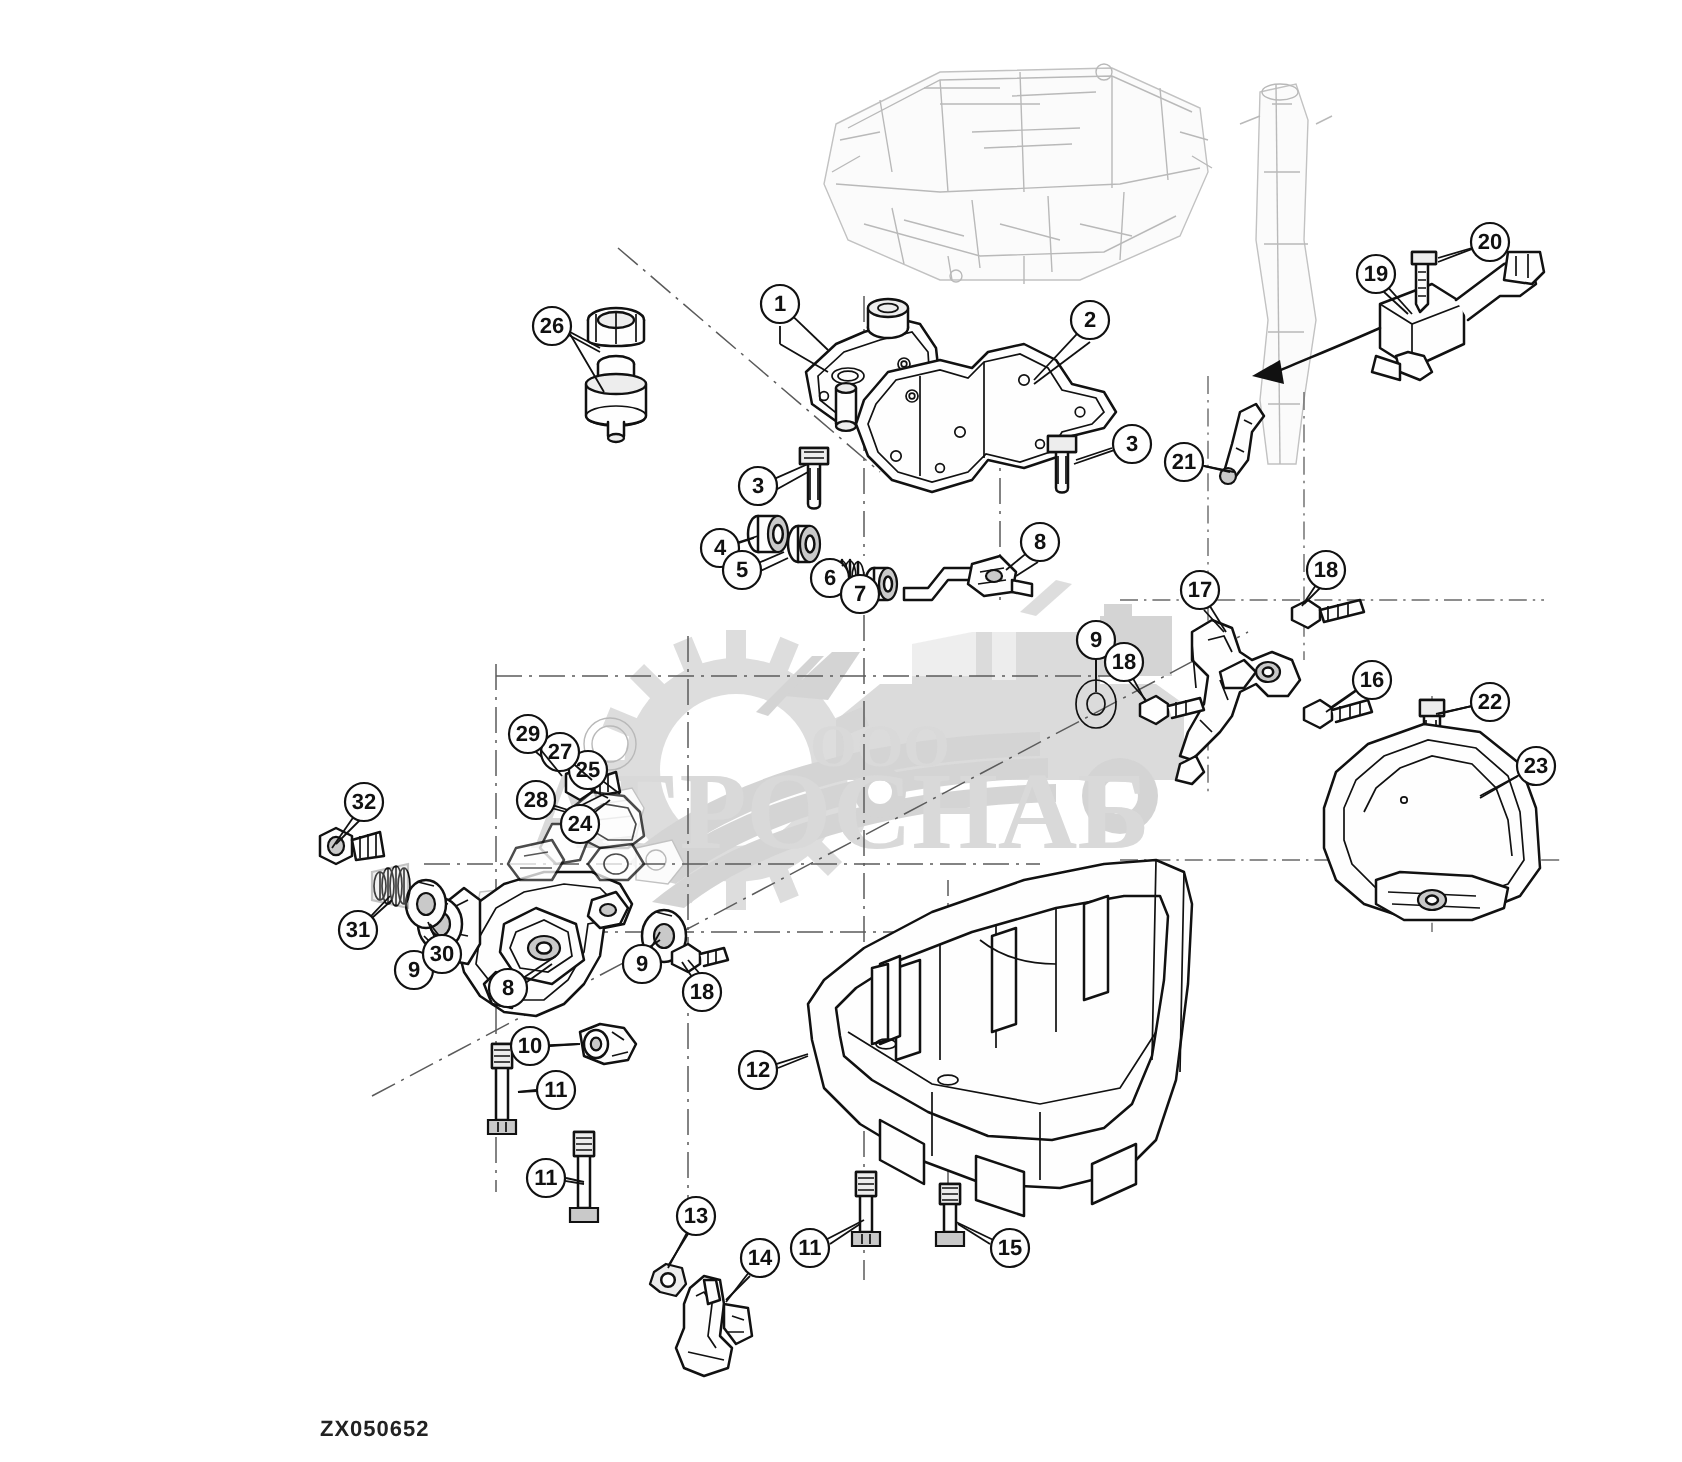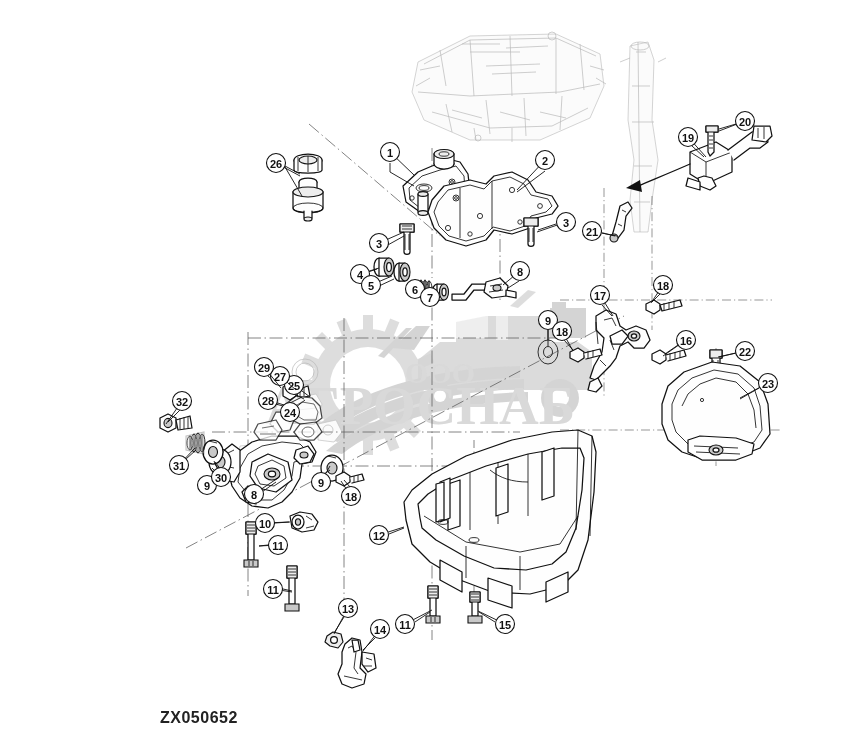--- a/index.html
+++ b/index.html
@@ -2,21 +2,21 @@
 <html><head>
 <meta charset="utf-8">
 <title>Parts Diagram</title>
 <style>
   html,body{margin:0;padding:0;background:#ffffff;}
   body{width:841px;height:731px;overflow:hidden;
        font-family:"Liberation Sans",sans-serif;color:#111;position:relative;}
   #stage{position:absolute;left:0;top:0;width:841px;height:731px;background:#fff;}
   svg.layer{position:absolute;left:0;top:0;width:841px;height:731px;}
   #wm{position:absolute;left:0;top:0;width:841px;height:731px;pointer-events:none;}
-  .drawing-code{position:absolute;left:160px;top:709px;font-size:16px;
+  .drawing-code{position:absolute;left:160px;top:709px;font-size:11px;
      font-weight:bold;letter-spacing:.5px;color:#222;font-family:"Liberation Sans",sans-serif;}
   .callout-txt{font-family:"Liberation Sans",sans-serif;font-size:11px;font-weight:bold;
      fill:#111;text-anchor:middle;dominant-baseline:central;}
   .callout-c{fill:#ffffff;stroke:#111;stroke-width:1.1;}
   .ld{stroke:#111;stroke-width:.9;fill:none;}
   .part{fill:#fefefe;stroke:#111;stroke-width:1.25;stroke-linejoin:round;stroke-linecap:round;}
   .part-d{fill:#ededed;stroke:#111;stroke-width:1.15;stroke-linejoin:round;}
   .part-dk{fill:#c9c9c9;stroke:#111;stroke-width:1.1;}
   .thin{fill:none;stroke:#111;stroke-width:.85;}
   .ghost{fill:none;stroke:#b9b9b9;stroke-width:.7;}

